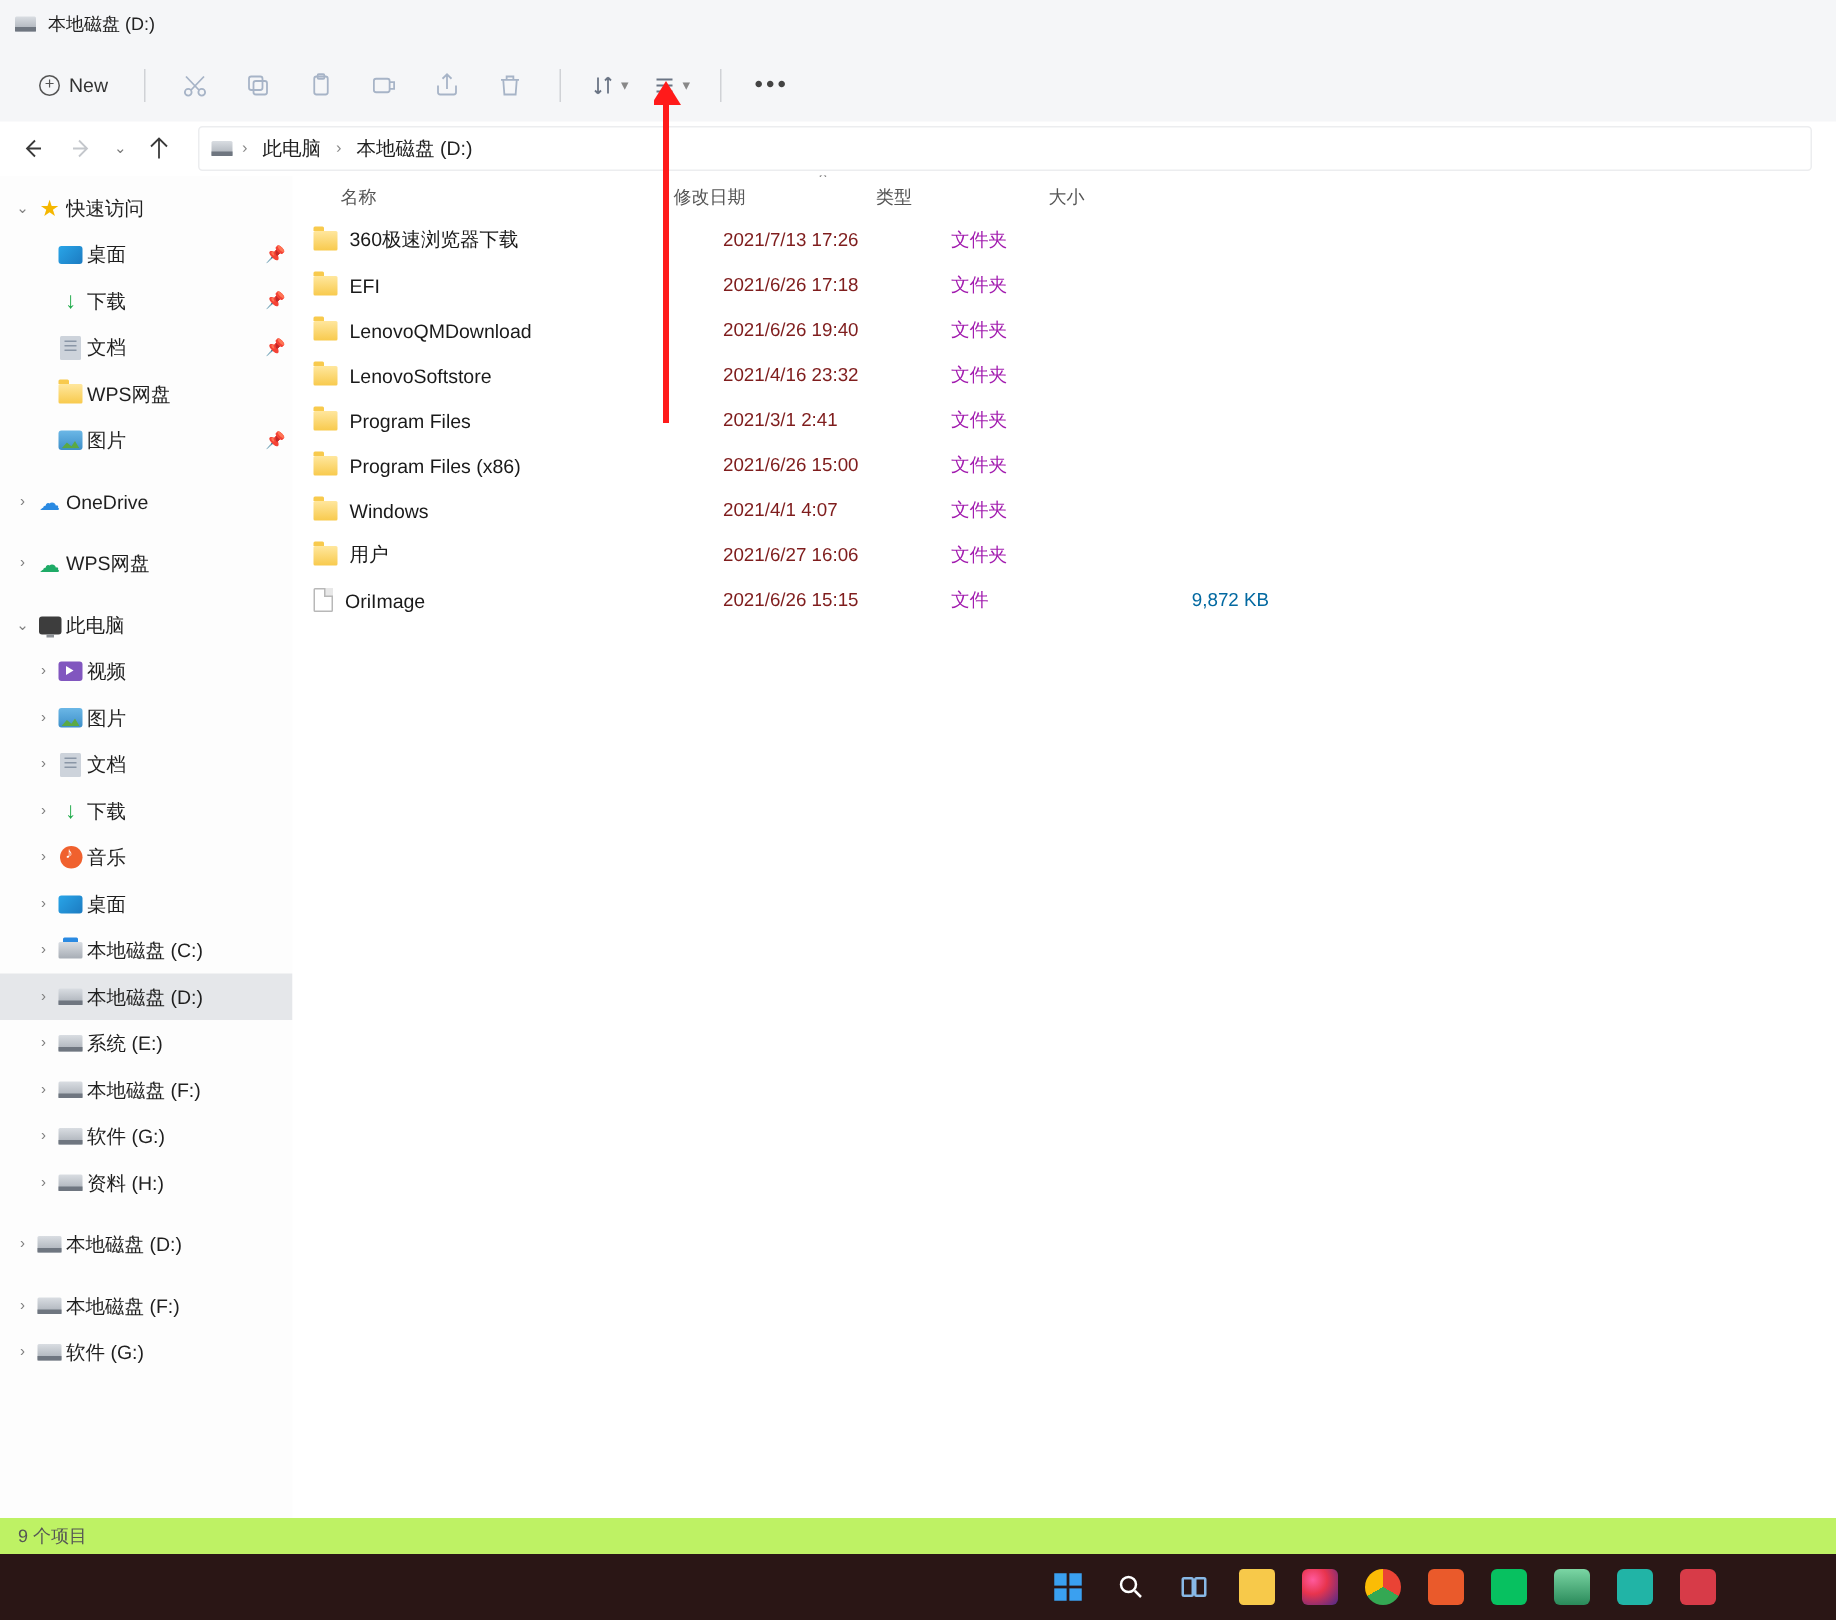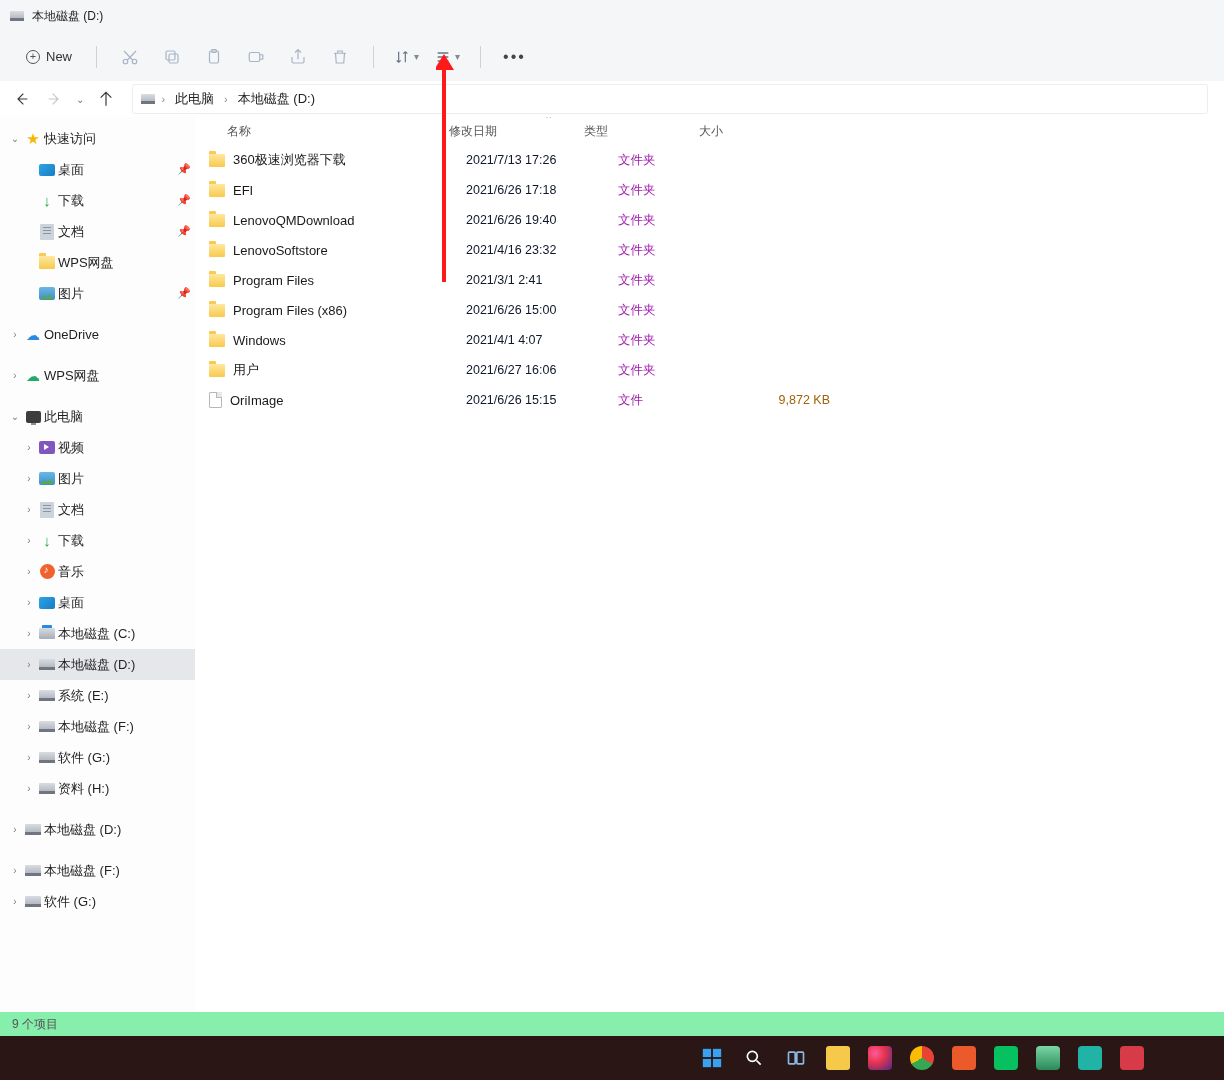--- a/index.html
+++ b/index.html
@@ -219,23 +219,23 @@
   }
   .rows { flex: 1; overflow: auto; padding-left: 14px; }
   .row {
     display: flex;
     align-items: center;
     height: 30px;
     cursor: pointer;
     gap: 17px;
   }
   .row .r-name { flex: 0 0 240px; display:flex; align-items:center; gap:8px; font-size:13px;}
-  .row .r-date { flex: 0 0 135px; font-size: 12.5px; color: #0f172a;}
+  .row .r-date { flex: 0 0 135px; font-size: 12.5px; color: #7f1d1d; margin-left: 16px;}
   .row .r-type { flex: 0 0 115px; font-size: 12.5px; color: #a21caf;}
-  .row .r-size { flex: 0 0 80px; font-size: 12.5px; color: #a16207; text-align: right;}
+  .row .r-size { flex: 0 0 80px; font-size: 12.5px; color: #0369a1; text-align: right;}
   .folder-icon {
     width: 16px; height: 13px;
     background: linear-gradient(#ffe79e, #f8ca4d);
     border-radius: 1px;
     position: relative;
     display:inline-block;
   }
   .folder-icon::before{
     content:'';
     position:absolute;
@@ -263,21 +263,21 @@
   }
 
   
   .status-bar {
     height: 24px;
     display: flex;
     align-items: center;
     padding: 0 12px;
     font-size: 12px;
     color: #555;
-    background:#86efac;
+    background:#bef264;
   }
 
   
   .taskbar {
     height: 44px;
     background: #2a1615;
     display: flex;
     align-items: center;
     justify-content: center;
     gap: 2px;

